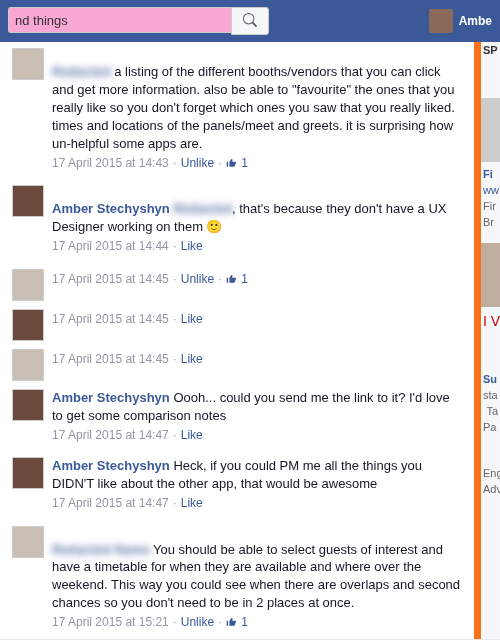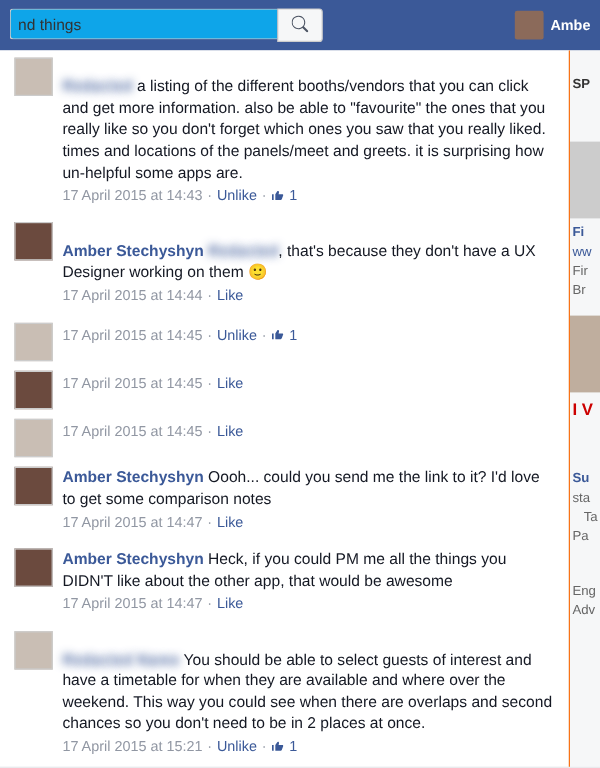--- a/index.html
+++ b/index.html
@@ -25,21 +25,21 @@
     flex: 0 0 auto;
   }
   .search-input {
     width: 210px;
     height: 24px;
     border: 1px solid #ccc;
     border-right: none;
     border-radius: 3px 0 0 3px;
     padding: 0 6px;
     font-size: 13px;
-    background: #0ea5e9;
+    background: #f9a8d4;
     color: #333;
     outline: none;
   }
   .search-btn {
     width: 36px;
     height: 26px;
     border: 1px solid #ccc;
     border-radius: 0 3px 3px 0;
     background: #f6f7f8;
     display: flex;
@@ -107,25 +107,24 @@
   .sep { color: #9197a3; }
   .like-ic svg { width: 11px; height: 11px; fill: #3b5998; vertical-align: -1px; }
   .like-count { color: #3b5998; font-size: 12px; }
   .rightcol {
     position: absolute;
     right: 0;
     top: 42px;
     width: 26px;
     height: 598px;
     background: #f6f7f8;
-    border-left: 1px solid #f97316;
+    border-left: 7px solid #f97316;
     overflow: hidden;
     font-size: 11px;
     color: #3b5998;
-    padding-top: 20px;
     box-sizing: border-box;
   }
   .rightcol div { padding: 2px 2px; white-space: nowrap; }
   .wrap { position: relative; width: 500px; }
   .feed { width: 474px; }
 </style>
 </head>
 <body>
 
 <div class="wrap">
@@ -252,21 +251,21 @@
     </div>
 
 <div class="rightcol">
   <div style="font-weight:bold;color:#333;margin-bottom:40px;">SP</div>
   <div style="height:60px;background:#ccc;margin:4px 0;"></div>
   <div style="font-weight:bold;">Fi</div>
   <div>ww</div>
   <div style="color:#666;">Fir</div>
   <div style="color:#666;margin-bottom:13px;">Br</div>
   <div style="height:60px;background:#bfae9e;margin:4px 0;"></div>
-  <div style="font-weight:bold;color:#c00;font-size:14px;margin-bottom:40px;">I V</div>
+  <div style="font-weight:normal;color:#c00;font-size:14px;margin-bottom:40px;">I V</div>
   <div style="font-weight:bold;">Su</div>
   <div style="color:#666;">sta</div>
   <div style="color:#666;text-align:right;">Ta</div>
   <div style="color:#666;margin-bottom:30px;">Pa</div>
   <div style="color:#666;">Eng</div>
   <div style="color:#666;">Adv</div>
 </div>
 
 </div>
 

